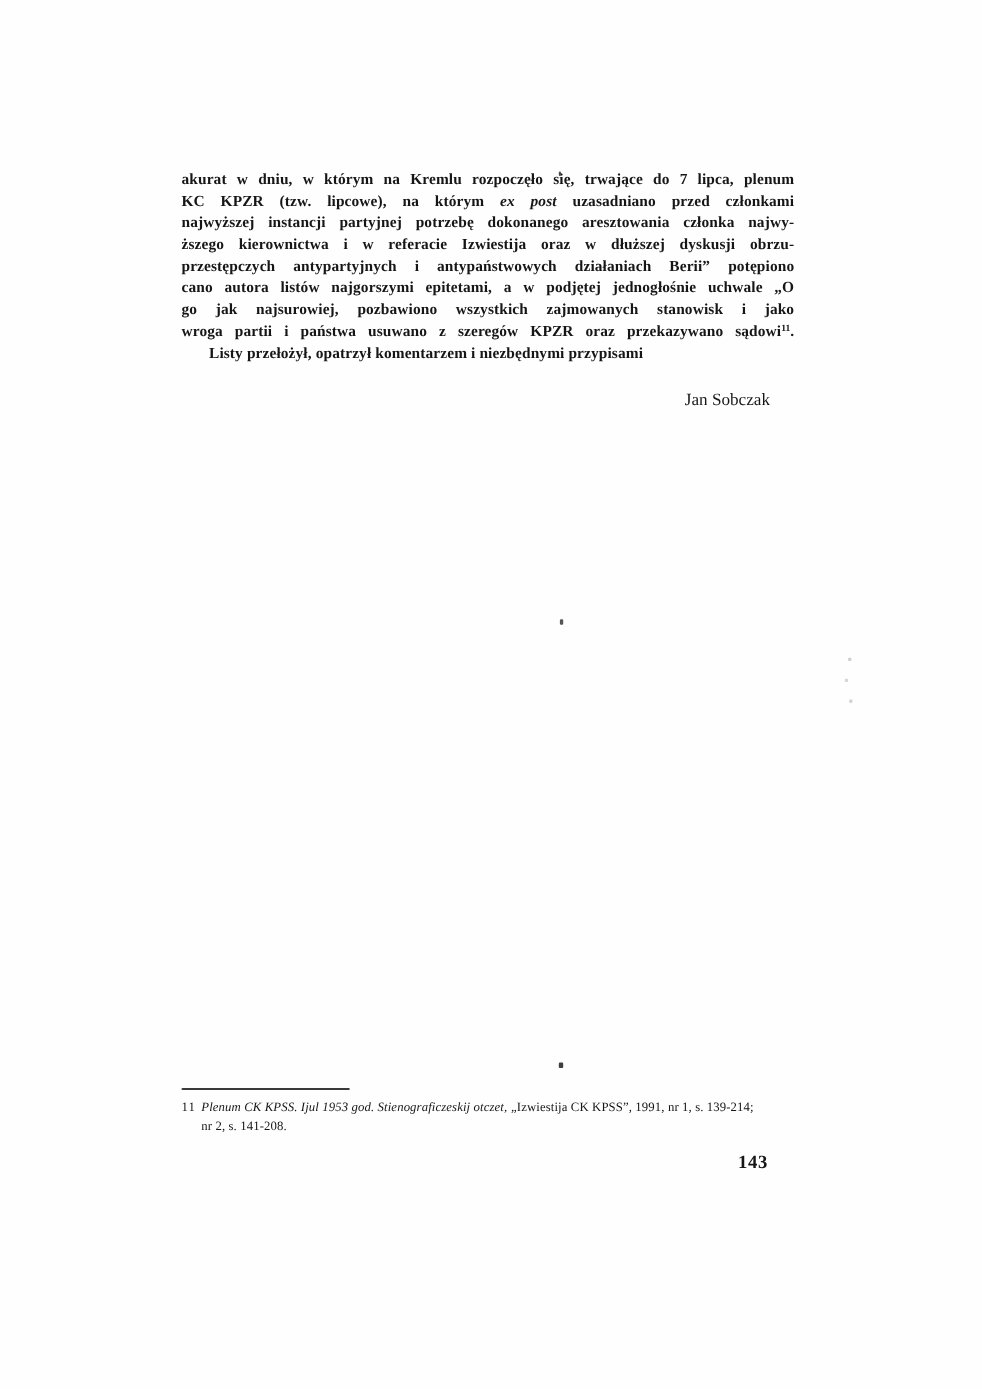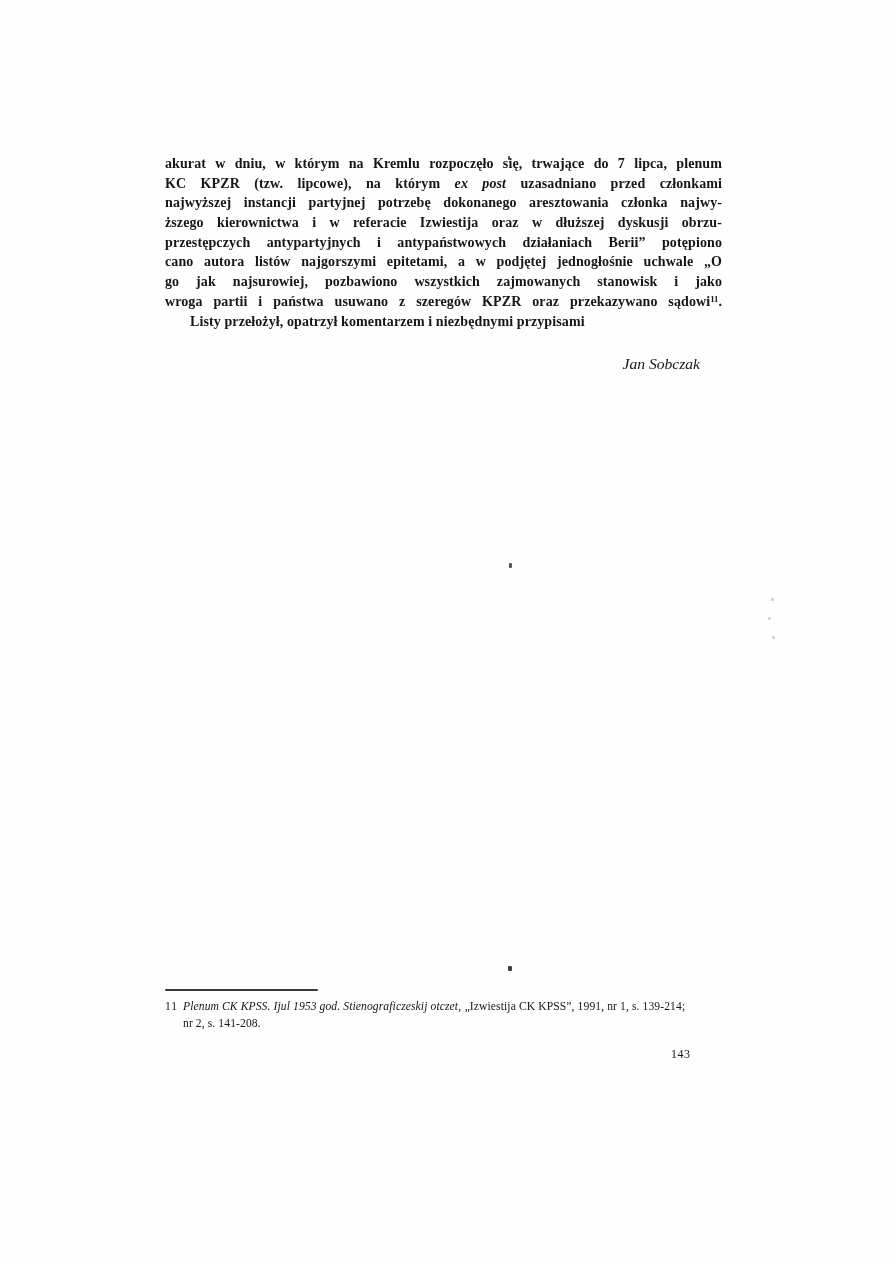--- a/index.html
+++ b/index.html
@@ -55,21 +55,20 @@
   
   .signature {
     position: absolute;
     left: 165px;
     top: 355px;
     width: 557px;
     text-align: right;
     padding-right: 0;
     box-sizing: border-box;
     font-size: 15.6px;
-    font-style: italic;
   }
   .signature .sig-inner { margin-right: 22px; }
   
   .fn-rule {
     position: absolute;
     left: 165px;
     top: 989px;
     width: 153px;
     height: 2px;
     background: #3a3a3a;
@@ -91,22 +90,22 @@
     letter-spacing: 1px;
   }
   .fn-it { font-style: italic; }
   .fn-reg { margin-left: 3.5px; }
   .fn-line2 { padding-left: 18px; }
   
   .page-number {
     position: absolute;
     left: 671px;
     top: 1047px;
-    font-size: 12px;
-    font-weight: normal;
+    font-size: 17px;
+    font-weight: bold;
     letter-spacing: 0.5px;
   }
   
   .speck {
     position: absolute;
     background: #4a4a4a;
     border-radius: 1px;
   }
   .speck.s1 { left: 508px; top: 156px; width: 2px; height: 4px; }
   .speck.s2 { left: 509px; top: 563px; width: 3px; height: 5px; background: #555; }

